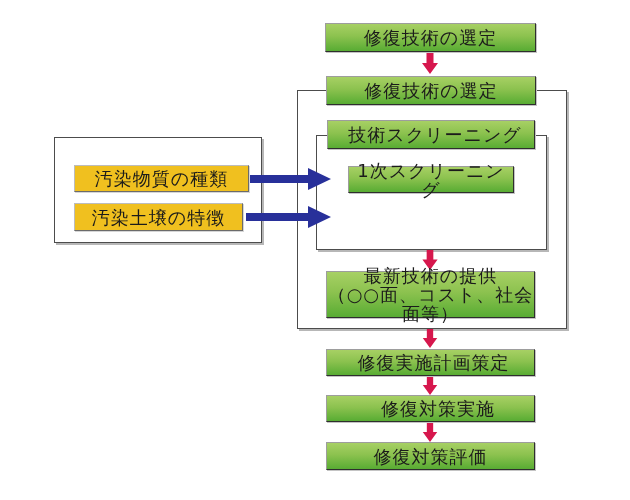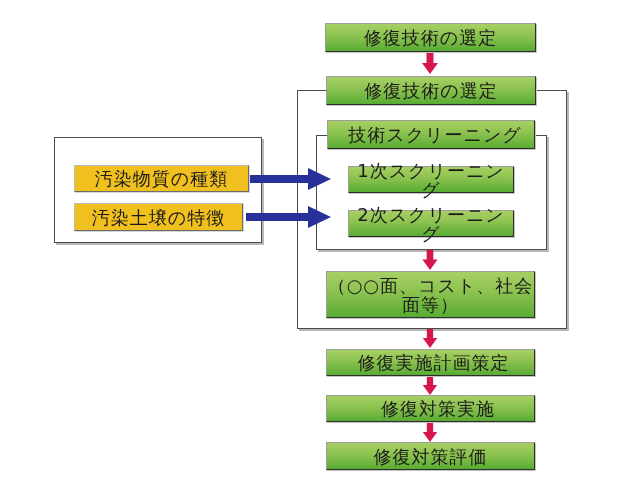--- a/index.html
+++ b/index.html
@@ -73,25 +73,23 @@
   </div>
 
   <div class="node green" style="left:327px;top:120px;width:208px;height:29px;padding-left:8px;">
     <span>技術スクリーニング</span>
   </div>
 
   <div class="node green" style="left:348px;top:166px;width:166px;height:27px;">
     <span>1次スクリーニング</span>
   </div>
 
-  <div class="node green" style="left:348px;top:210px;width:166px;height:27px;">
-    <span>2次スクリーニング</span>
-  </div>
 
   <div class="node green" style="left:326px;top:271px;width:209px;height:47px;">
+    <span>最新技術の提供</span>
     <span>（○○面、コスト、社会面等）</span>
   </div>
 
   <div class="node green" style="left:326px;top:349px;width:209px;height:27px;padding-left:6px;">
     <span>修復実施計画策定</span>
   </div>
 
   <div class="node green" style="left:326px;top:395px;width:209px;height:27px;padding-left:15px;">
     <span>修復対策実施</span>
   </div>

